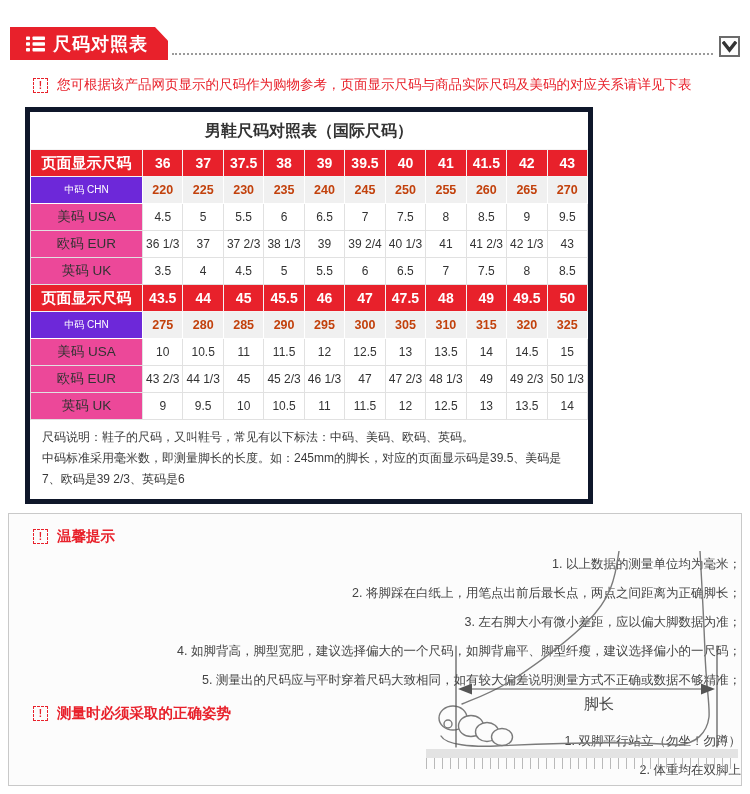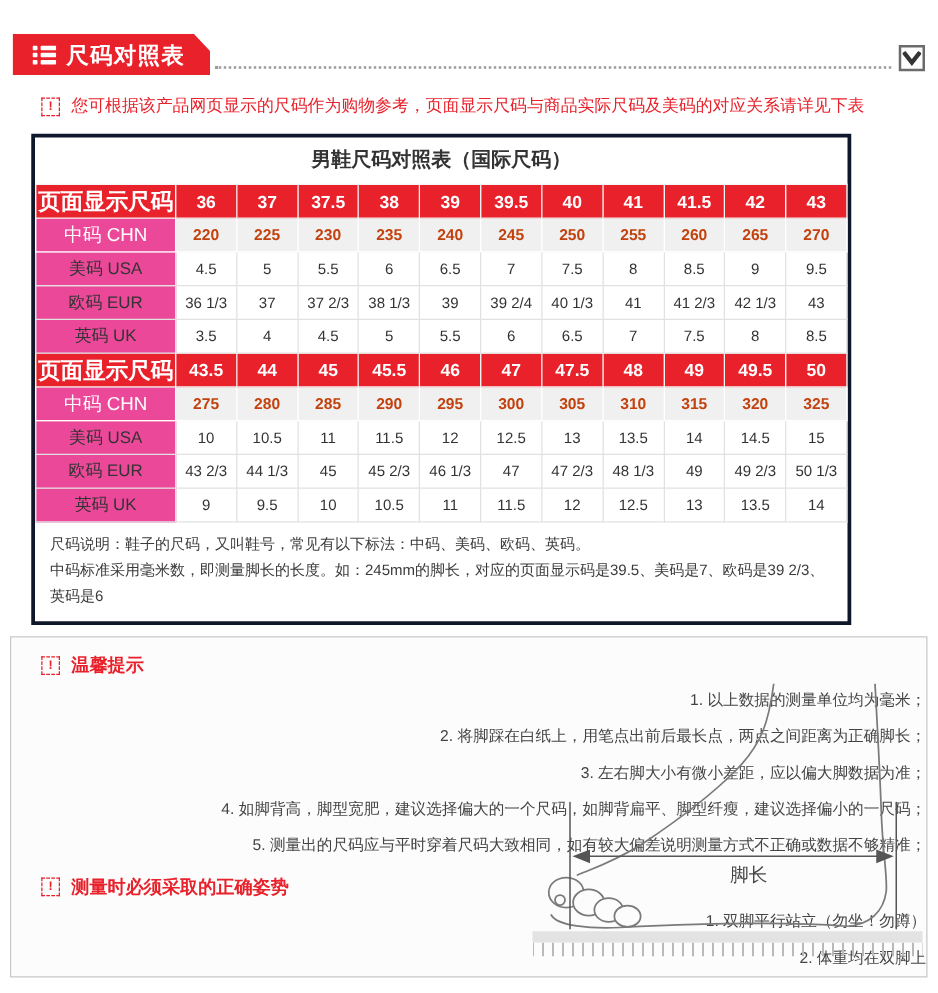--- a/index.html
+++ b/index.html
@@ -13,29 +13,29 @@
   .hdr-badge b { font-size:18px; letter-spacing:1px; }
   .hdr-dots { flex:1; border-bottom:2px dotted #9a9a9a; margin:0 6px 5px 4px; }
   .hdr-box { width:21px; height:21px; border:2px solid #6b6b6b; background:#fdfdfd; display:flex; align-items:center; justify-content:center; margin-bottom:3px; cursor:pointer; }
 
   
   .notice { display:flex; align-items:center; gap:9px; margin:16px 0 0 33px; color:#e8212b; font-size:13.5px; }
   .bang { display:inline-flex; width:15px; height:15px; border:1px dashed #e8212b; color:#e8212b;
     align-items:center; justify-content:center; font-size:10px; font-weight:bold; flex:none; }
 
   
-  .tbl-box { width:656px; margin:13px 0 0 25px; border:3px solid #0f172a; background:#fff; }
+  .tbl-box { width:568px; margin:13px 0 0 25px; border:5px solid #0f172a; background:#fff; }
   .tbl-title { height:37px; line-height:37px; text-align:center; font-size:16px; font-weight:bold; color:#333; }
   table.sizes { width:100%; border-collapse:collapse; table-layout:fixed; }
   table.sizes col.lblcol { width:112px; }
   table.sizes td { height:27px; text-align:center; font-size:12px; color:#333; border:1px solid #e1e1e1; padding:0; }
   tr.row-page td { background:#e8212b; color:#fff; font-weight:bold; font-size:14px; border:1px solid #f4f4f4; }
-  tr.row-page td.lbl { font-size:18px; }
+  tr.row-page td.lbl { font-size:15px; }
   tr.row-chn td { background:#f0f0f0; color:#c2410c; font-weight:bold; font-size:12.5px; border:1px solid #fff; }
-  tr.row-chn td.lbl { background:#ec4899; color:#fff; font-weight:normal; font-size:15px; }
+  tr.row-chn td.lbl { background:#6d28d9; color:#fff; font-weight:normal; font-size:10px; }
   tr.row-usa td.lbl, tr.row-eur td.lbl, tr.row-uk td.lbl { background:#ec4899; font-size:13.5px; }
   .tbl-notes { padding:7px 12px 9px 12px; font-size:12px; line-height:1.75; color:#3a3a3a; }
 
   
   .low-box { position:relative; margin:9px 8px 0 8px; height:273px; border:1px solid #c9c9c9; background:#fcfcfc; padding:13px 0 0 24px; overflow:hidden; }
   .sec-title { display:flex; align-items:center; gap:9px; color:#e8212b; font-size:14.5px; font-weight:bold; }
   ul.plain { list-style:none; margin-top:4px; }
   ul.plain li { font-size:12.5px; color:#444; line-height:29px; white-space:nowrap;text-align:right; }
   .posture { margin-top:9px; }
 

